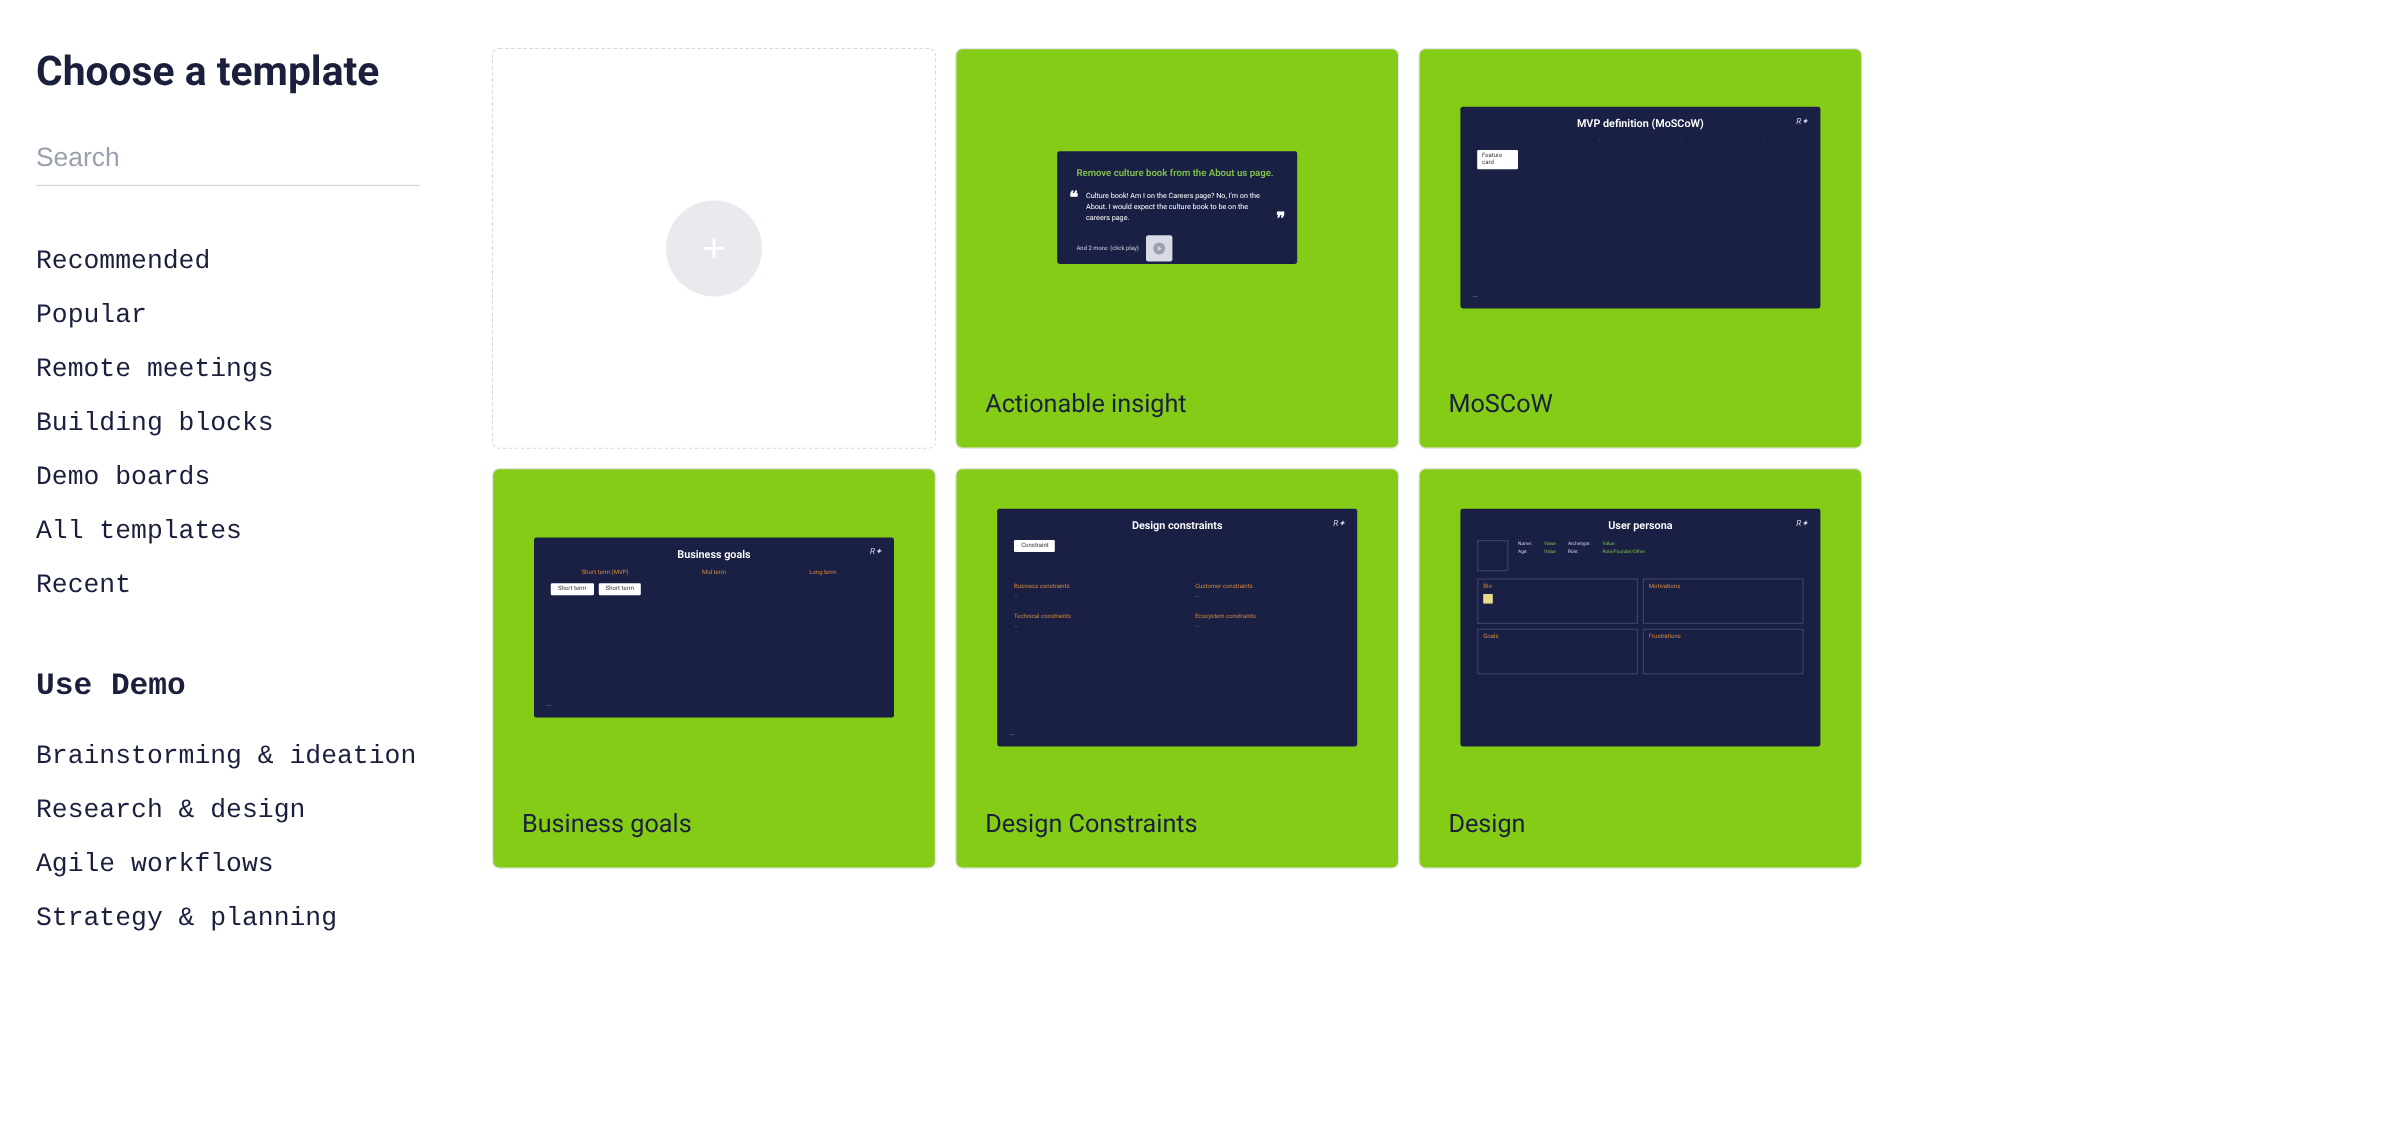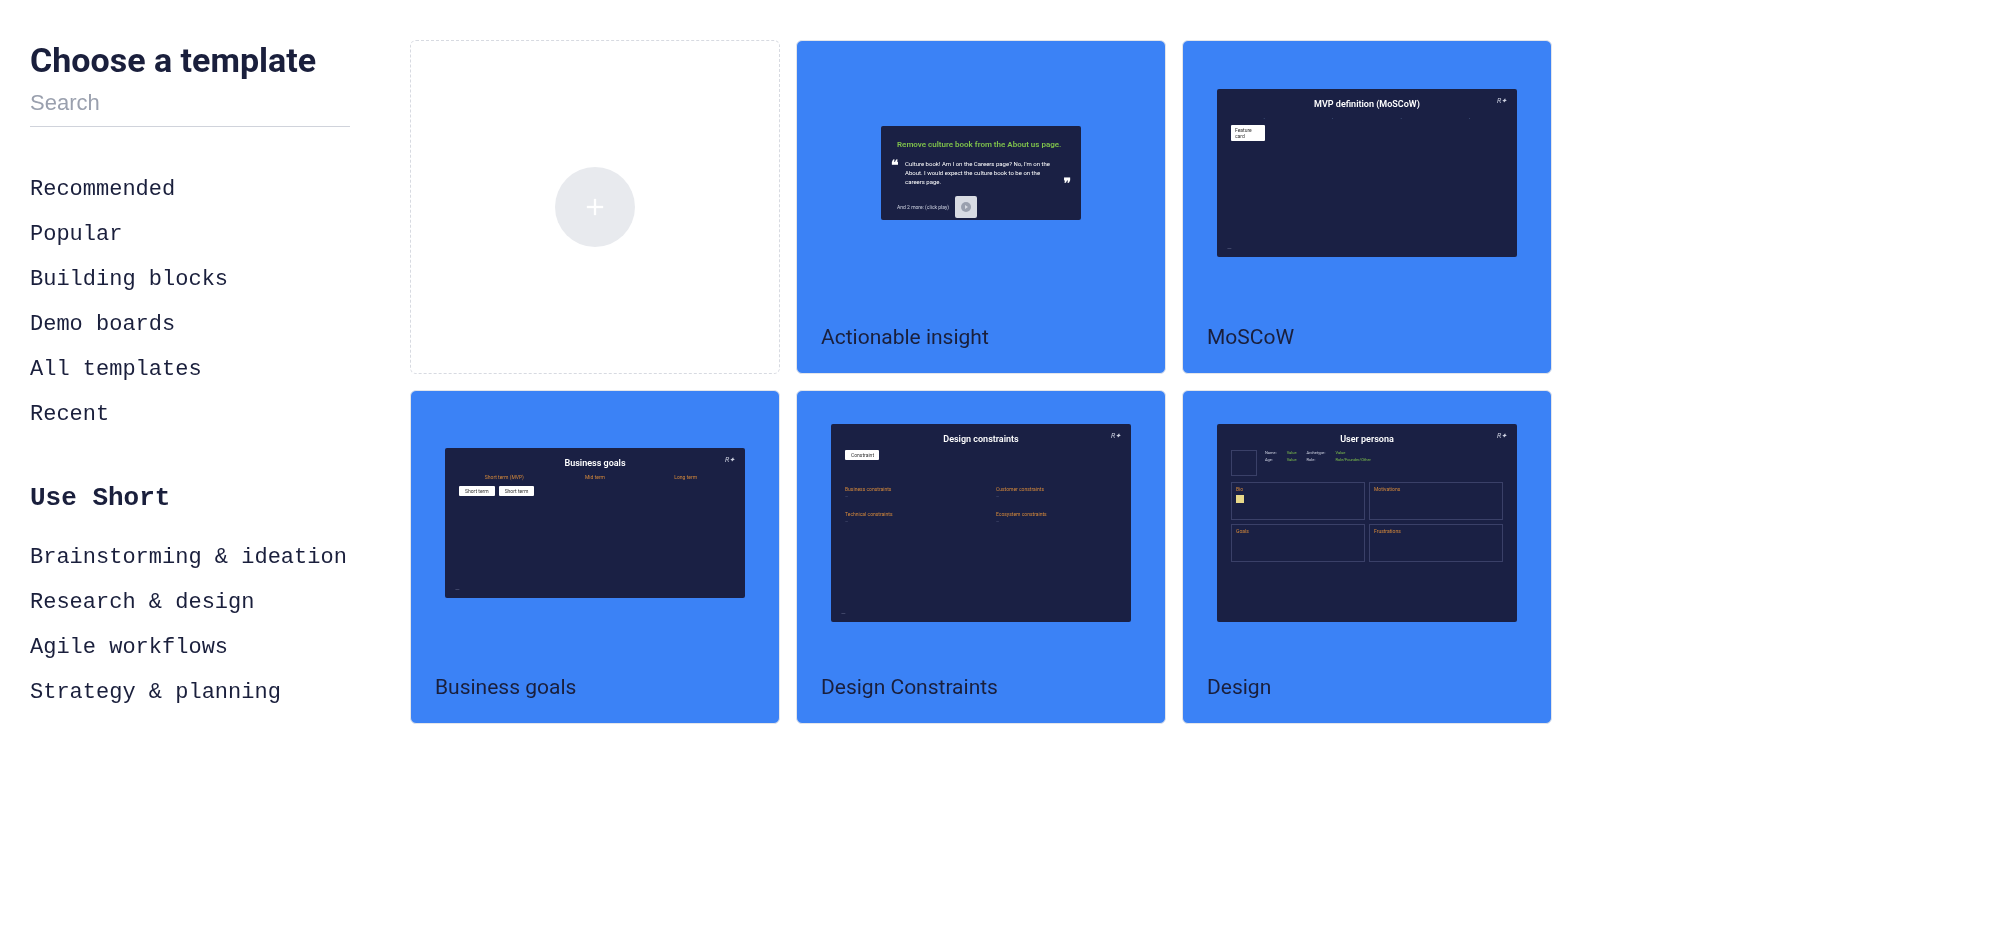--- a/index.html
+++ b/index.html
@@ -8,20 +8,21 @@
     background: #fff;
     color: #1a1f3c;
     padding: 40px 30px;
   }
   .layout { display: flex; gap: 60px; max-width: 2000px; }
   .sidebar { width: 320px; flex-shrink: 0; }
   .page-title {
     font-size: 34px;
     font-weight: 700;
     color: #1a1f3c;
+    margin-bottom: 28px;
   }
   .search-wrap { margin-bottom: 40px; }
   .search-input {
     width: 100%;
     border: none;
     border-bottom: 1px solid #d0d3db;
     padding: 10px 0;
     font-size: 22px;
     background: transparent;
     outline: none;
@@ -51,21 +52,21 @@
   }
 
   .card {
     border: 1px solid #e3e5ea;
     border-radius: 6px;
     overflow: hidden;
     display: flex;
     flex-direction: column;
     height: 334px;
     cursor: pointer;
-    background: #3b82f6;
+    background: #84cc16;
   }
   .card-preview {
     flex: 1;
     display: flex;
     align-items: center;
     justify-content: center;
     padding: 20px;
   }
   .card-title-bar {
     padding: 20px 24px 24px;
@@ -160,29 +161,30 @@
     <h1 class="page-title">Choose a template</h1>
 
     <div class="search-wrap">
       <input class="search-input" type="text" placeholder="Search" style="">
     </div>
 
     <div class="nav-group">
       <ul class="nav-list">
         <li class="nav-item">Recommended</li>
         <li class="nav-item">Popular</li>
+        <li class="nav-item">Remote meetings</li>
         <li class="nav-item">Building blocks</li>
         <li class="nav-item">Demo boards</li>
         <li class="nav-item">All templates</li>
         <li class="nav-item">Recent</li>
       </ul>
     </div>
 
     <div class="nav-group">
-      <h2 class="nav-heading">Use Short</h2>
+      <h2 class="nav-heading">Use Demo</h2>
       <ul class="nav-list">
         <li class="nav-item">Brainstorming &amp; ideation</li>
         <li class="nav-item">Research &amp; design</li>
         <li class="nav-item">Agile workflows</li>
         <li class="nav-item">Strategy &amp; planning</li>
       </ul>
     </div>
   </aside>
 
   <main class="grid">

